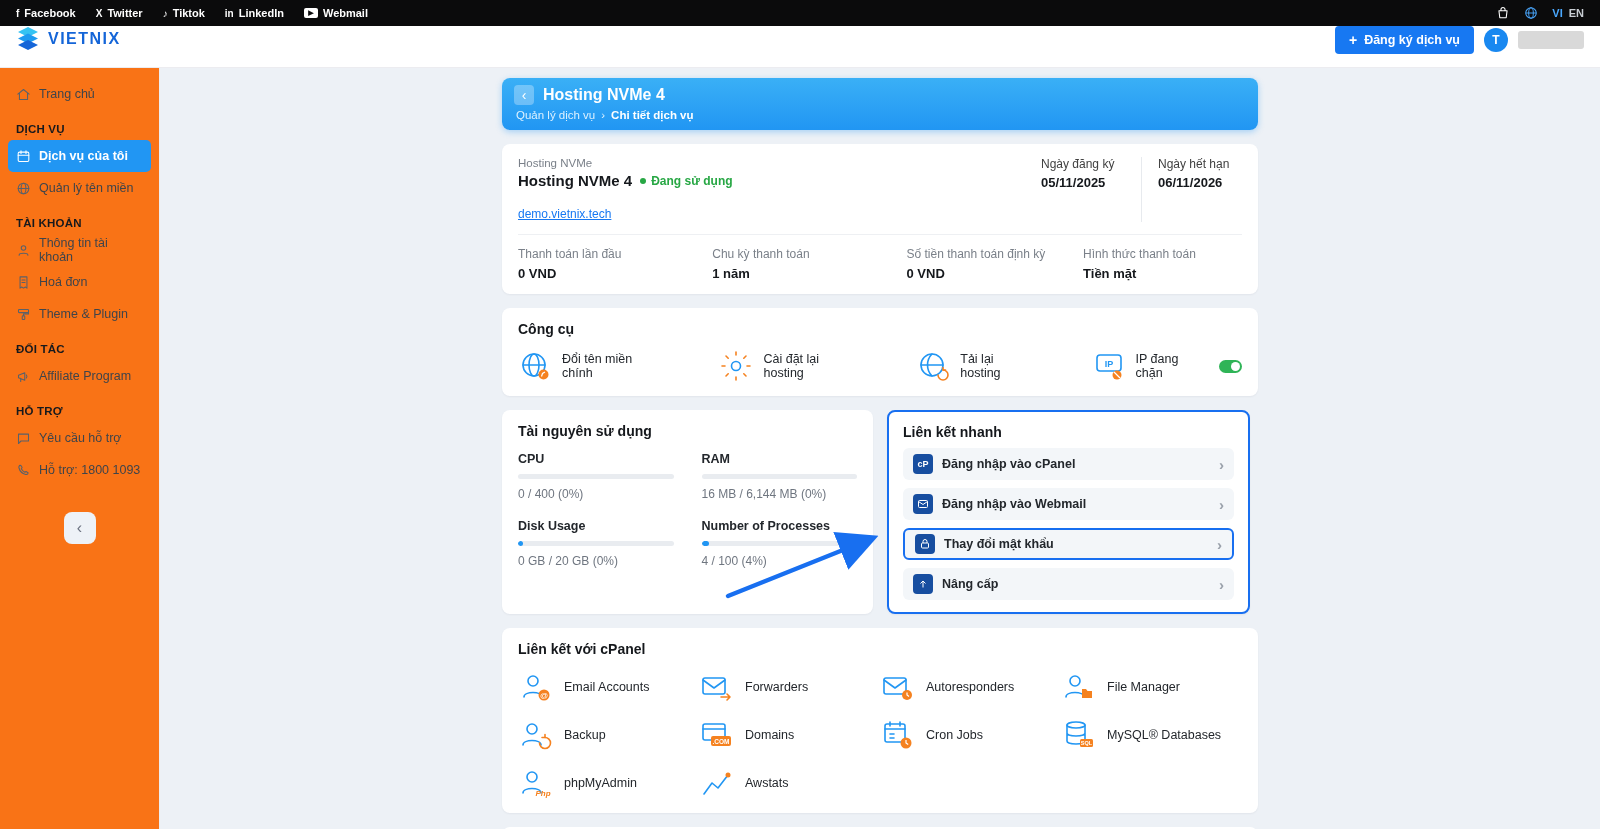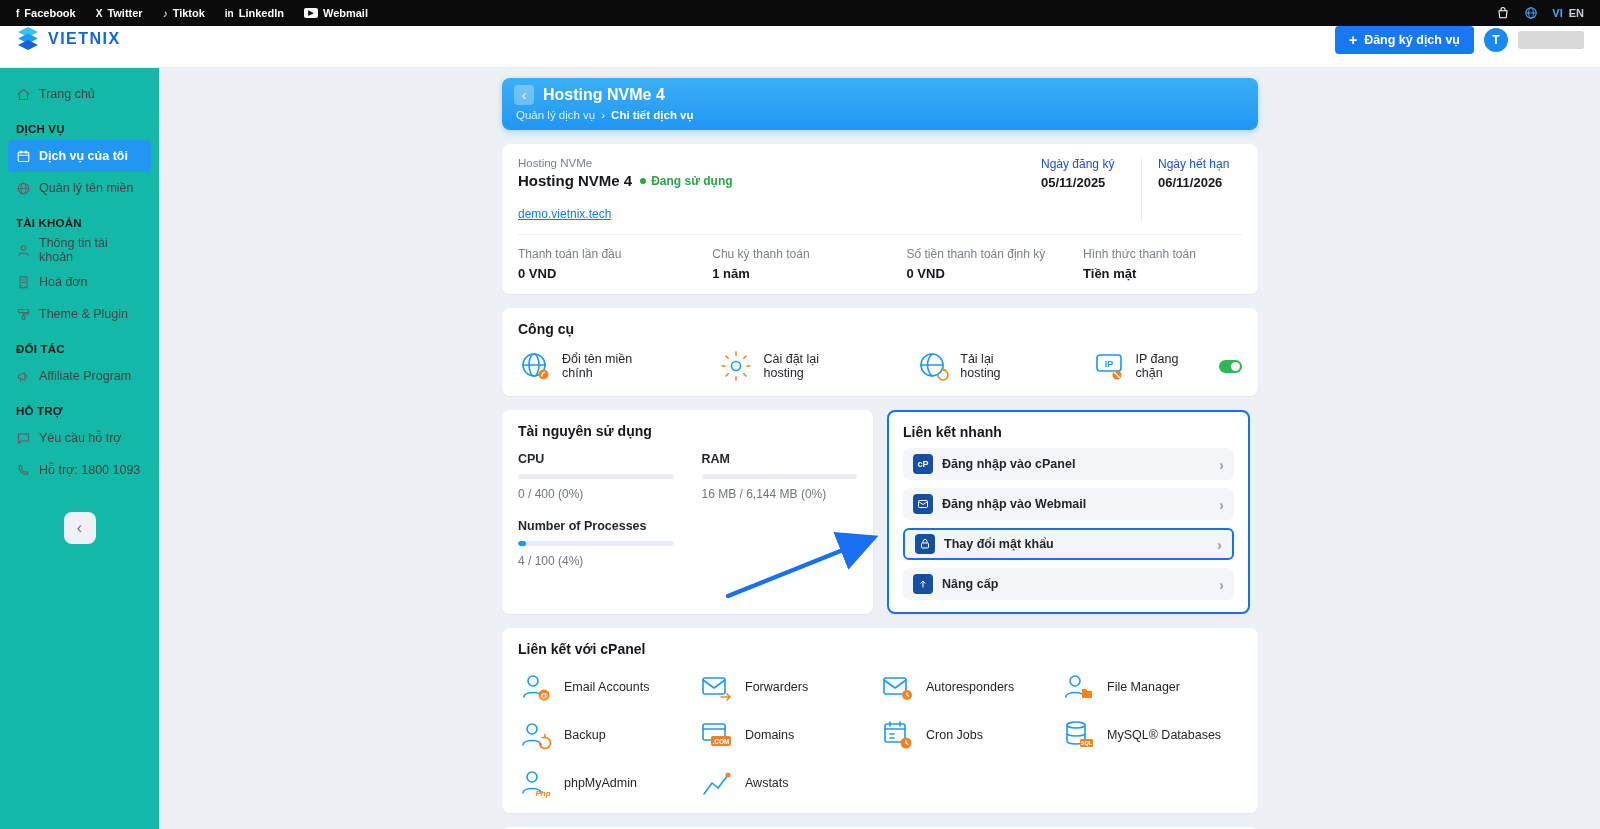--- a/index.html
+++ b/index.html
@@ -26,21 +26,21 @@
   .appbar-right { margin-left:auto; display:flex; align-items:center; gap:10px; }
   .register-btn { background:#1778f2; color:#fff; border:none; height:28px; padding:0 14px; border-radius:4px;
     display:flex; align-items:center; gap:7px; font-size:12.5px; font-weight:600; cursor:pointer; font-family:inherit; }
   .register-btn .plus { font-size:14px; font-weight:700; }
   .avatar { width:24px; height:24px; border-radius:50%; background:#1988f0; color:#fff; font-size:12px; font-weight:700;
     display:flex; align-items:center; justify-content:center; cursor:pointer; }
   .blur-name { width:66px; height:18px; background:#d9d9d9; border-radius:3px; }
 
   
   .layout { display:flex; height:761px; }
-  .sidebar { width:160px; background:#14b8a6; border-right:1px solid #ececf0; padding:10px 8px; font-size:12.5px;
+  .sidebar { width:160px; background:#f97316; border-right:1px solid #ececf0; padding:10px 8px; font-size:12.5px;
     color:#3f444a; flex-shrink:0; }
   .side-item { display:flex; align-items:center; gap:8px; height:32px; padding:0 8px; border-radius:5px; cursor:pointer; }
   .side-item svg { width:15px; height:15px; stroke:#5b6169; flex-shrink:0; }
   .side-item.active { background:#2196f3; color:#fff; font-weight:600; }
   .side-item.active svg { stroke:#fff; }
   .side-section { font-size:11.5px; font-weight:800; color:#16191d; margin:13px 8px 5px; letter-spacing:.2px; }
   .collapse-btn { margin:26px auto 0; width:32px; height:32px; border-radius:8px; background:#eef2f7; color:#6b7280;
     display:flex; align-items:center; justify-content:center; font-size:16px; cursor:pointer; }
 
   .main { flex:1; overflow:hidden; padding-top:10px; }
@@ -65,21 +65,21 @@
   
   .svc-top { display:flex; }
   .svc-category { font-size:11.5px; color:#7a8089; }
   .svc-name-row { display:flex; align-items:center; gap:8px; margin-top:3px; }
   .svc-name { font-size:15px; font-weight:700; color:#15181c; }
   .status { display:flex; align-items:center; gap:5px; font-size:12px; color:#27a744; font-weight:600; }
   .status-dot { width:6px; height:6px; border-radius:50%; background:#27a744; }
   .svc-domain { display:inline-block; margin-top:18px; font-size:12px; color:#1778f2; text-decoration:underline; cursor:pointer; }
   .svc-dates { margin-left:auto; display:flex; gap:16px; align-items:flex-start; }
   .date-col { min-width:84px; }
-  .date-label { font-size:12px; color:#1d4ed8; }
+  .date-label { font-size:12px; color:#404040; }
   .date-value { font-size:13px; font-weight:700; margin-top:4px; color:#15181c; }
   .v-divider { width:1px; align-self:stretch; background:#e7eaee; }
   .svc-divider { height:1px; background:#eef0f3; margin:12px 0; }
   .svc-billing { display:grid; grid-template-columns:1.1fr 1.1fr 1fr .9fr; }
   .bill-label { font-size:12px; color:#7a8089; }
   .bill-value { font-size:13px; font-weight:700; margin-top:5px; color:#15181c; }
 
   
   .tools-row { display:flex; gap:58px; margin-top:12px; align-items:center; }
   .tool-item { display:flex; align-items:center; gap:10px; font-size:12.5px; cursor:pointer; }
@@ -375,20 +375,27 @@
               <div class="res-value">0 / 400 (0%)</div>
             </div>
             <div>
               <div class="res-label">RAM</div>
               <div class="res-track">
                   <div class="res-fill" style="width: 0%;"></div>
                 </div>
               <div class="res-value">16 MB / 6,144 MB (0%)</div>
             </div>
             <div>
+              <div class="res-label">Disk Usage</div>
+              <div class="res-track">
+                  <div class="res-fill" style="width: 3%;"></div>
+                </div>
+              <div class="res-value">0 GB / 20 GB (0%)</div>
+            </div>
+            <div>
               <div class="res-label">Number of Processes</div>
               <div class="res-track">
                   <div class="res-fill" style="width: 5%;"></div>
                 </div>
               <div class="res-value">4 / 100 (4%)</div>
             </div>
           </div>
         </div>
 
         <div class="card quick-card">

